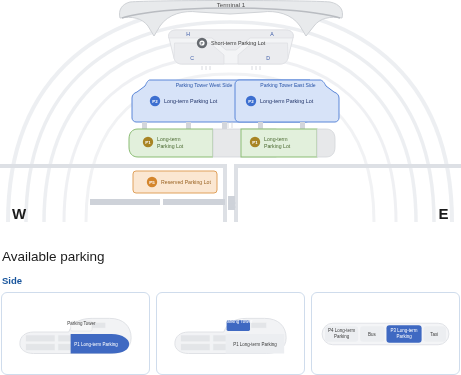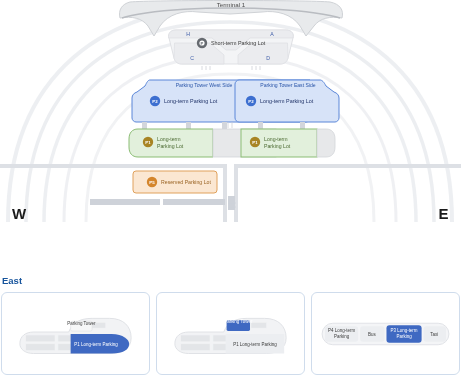--- a/index.html
+++ b/index.html
@@ -195,21 +195,22 @@
         <line x1="228" y1="207" x2="236" y2="207"></line>
       </g>
     </svg>
 
     <div class="compass w">W</div>
     <div class="compass e">E</div>
 
   </div>
 
   <div class="panel">
-    <div class="panel-sub">East</div>
+    <div class="panel-title">Available parking</div>
+    <div class="panel-sub">Side</div>
 
     <div class="cards">
 
       <div class="card">
         <svg class="mini" viewBox="0 0 150 83">
           <path d="M 18 52 C 18 44 24 40 32 40 L 68 40 C 72 30 80 26 92 26
                    L 110 26 C 124 26 132 34 132 46 C 132 56 124 62 112 62
                    L 32 62 C 24 62 18 58 18 52 Z" fill="#f2f3f5" stroke="#dfe1e5" stroke-width="1"></path>
           <g fill="#e3e5e8" stroke="#f2f3f5" stroke-width="0.6">
             <rect x="24" y="43" width="30" height="7"></rect>

